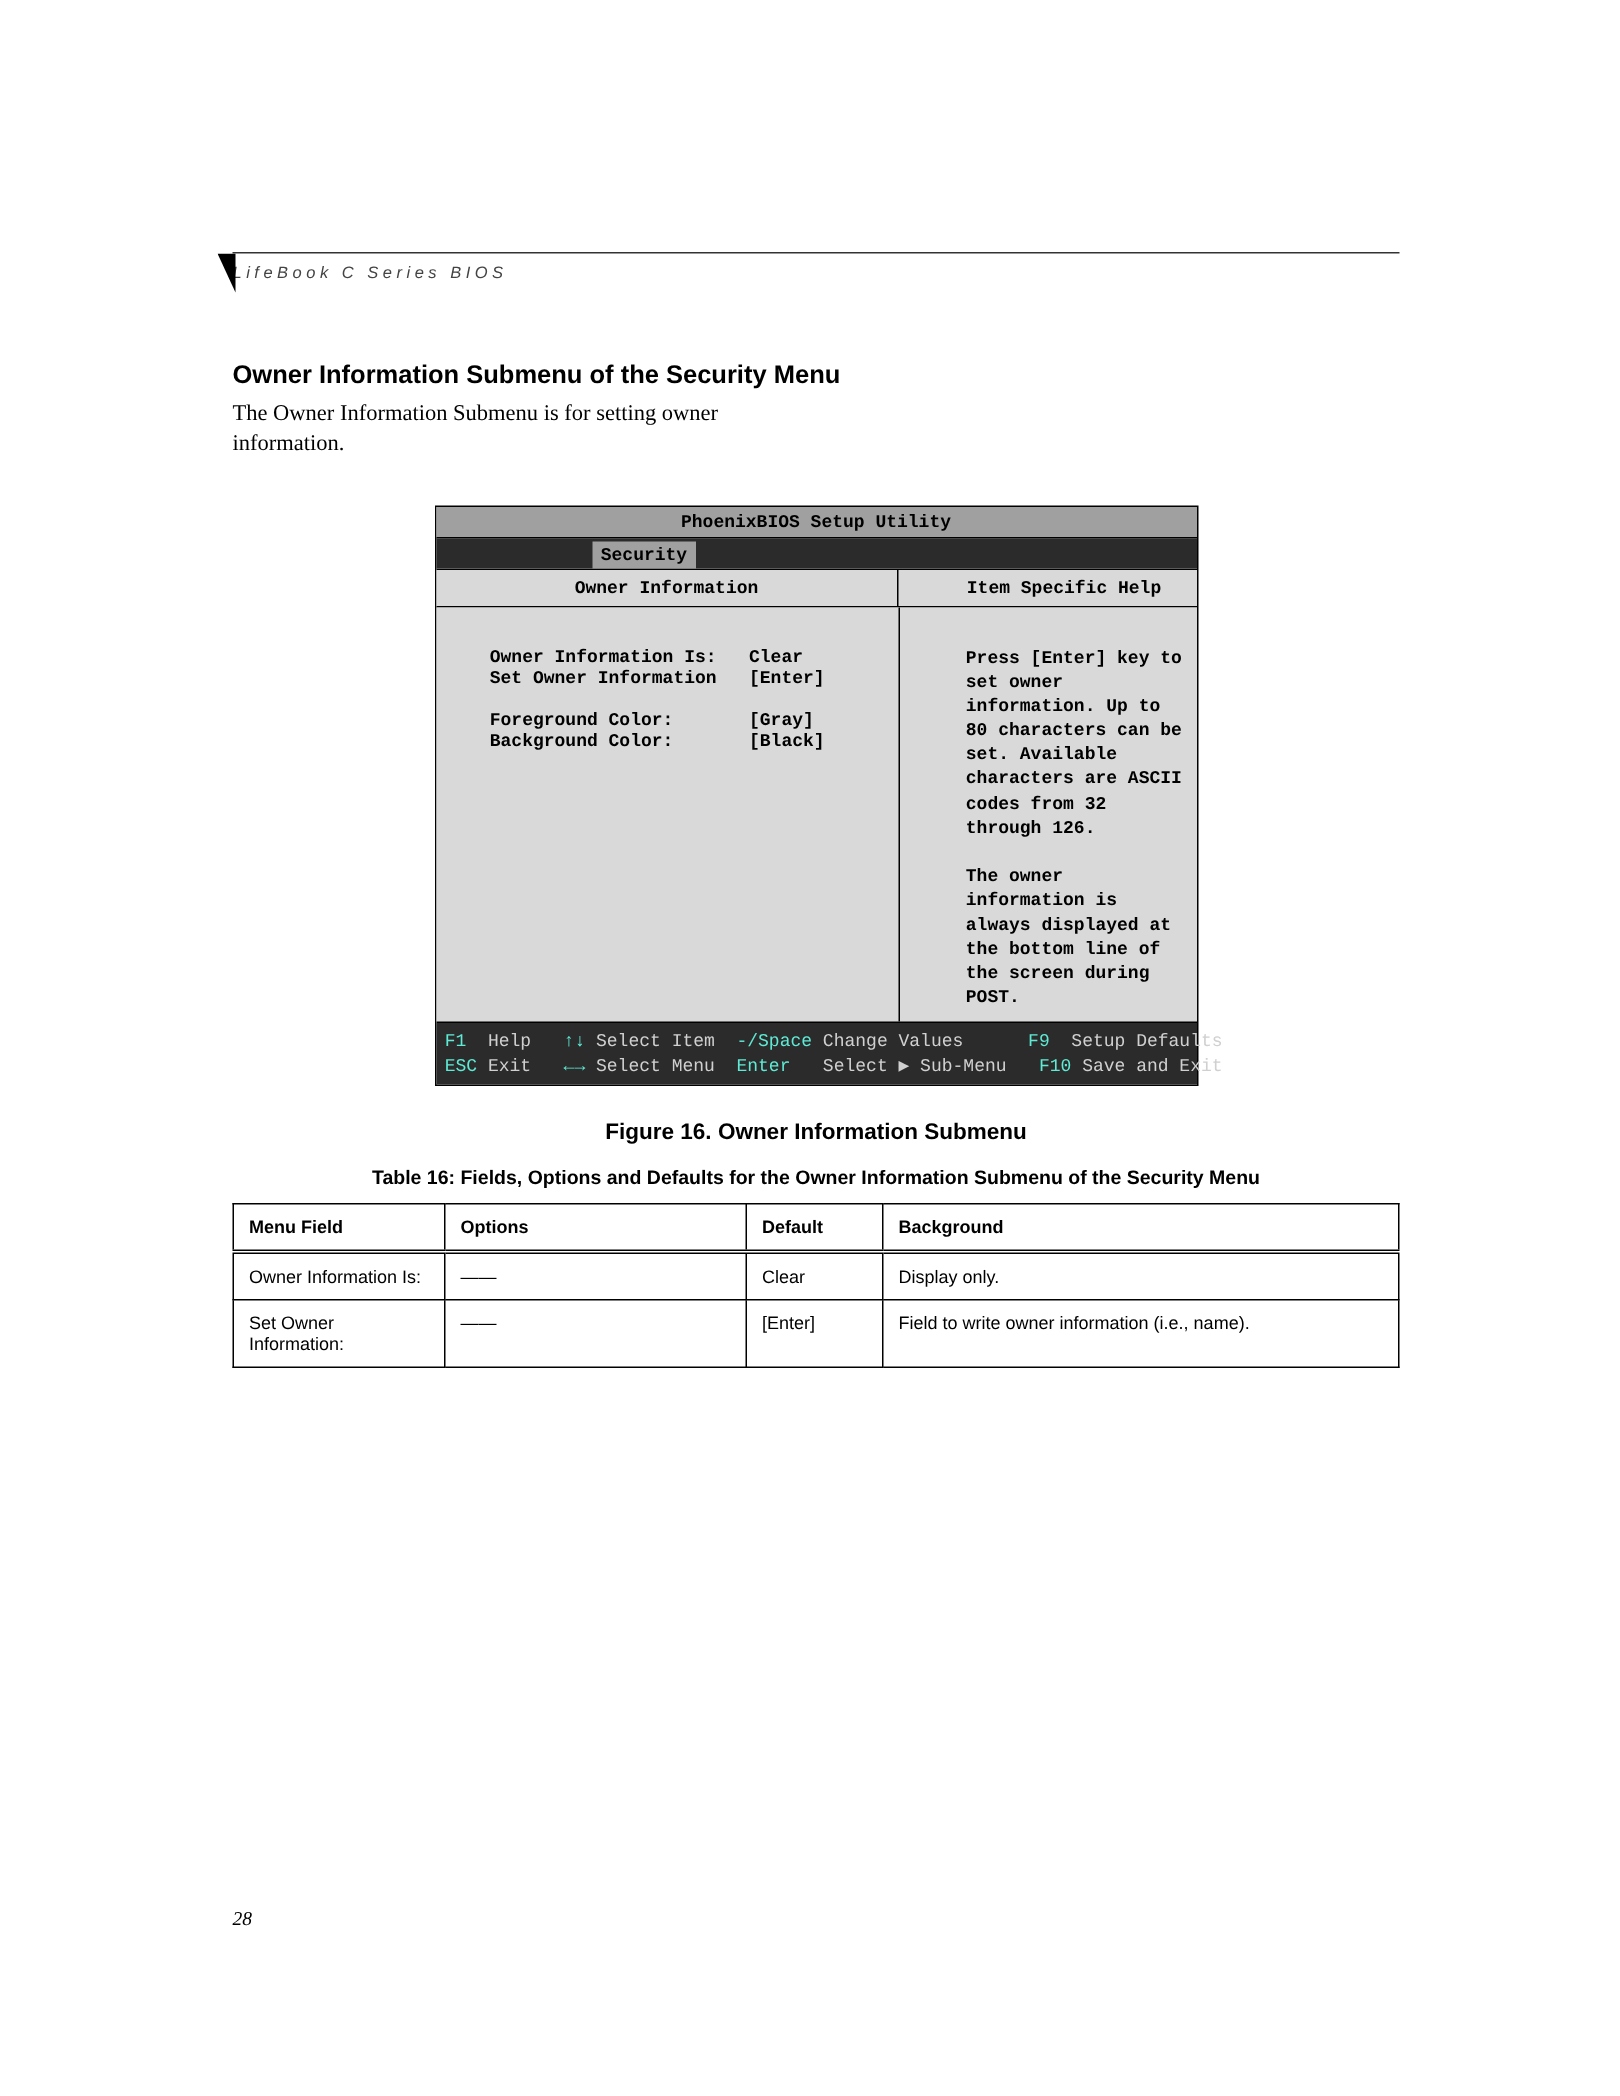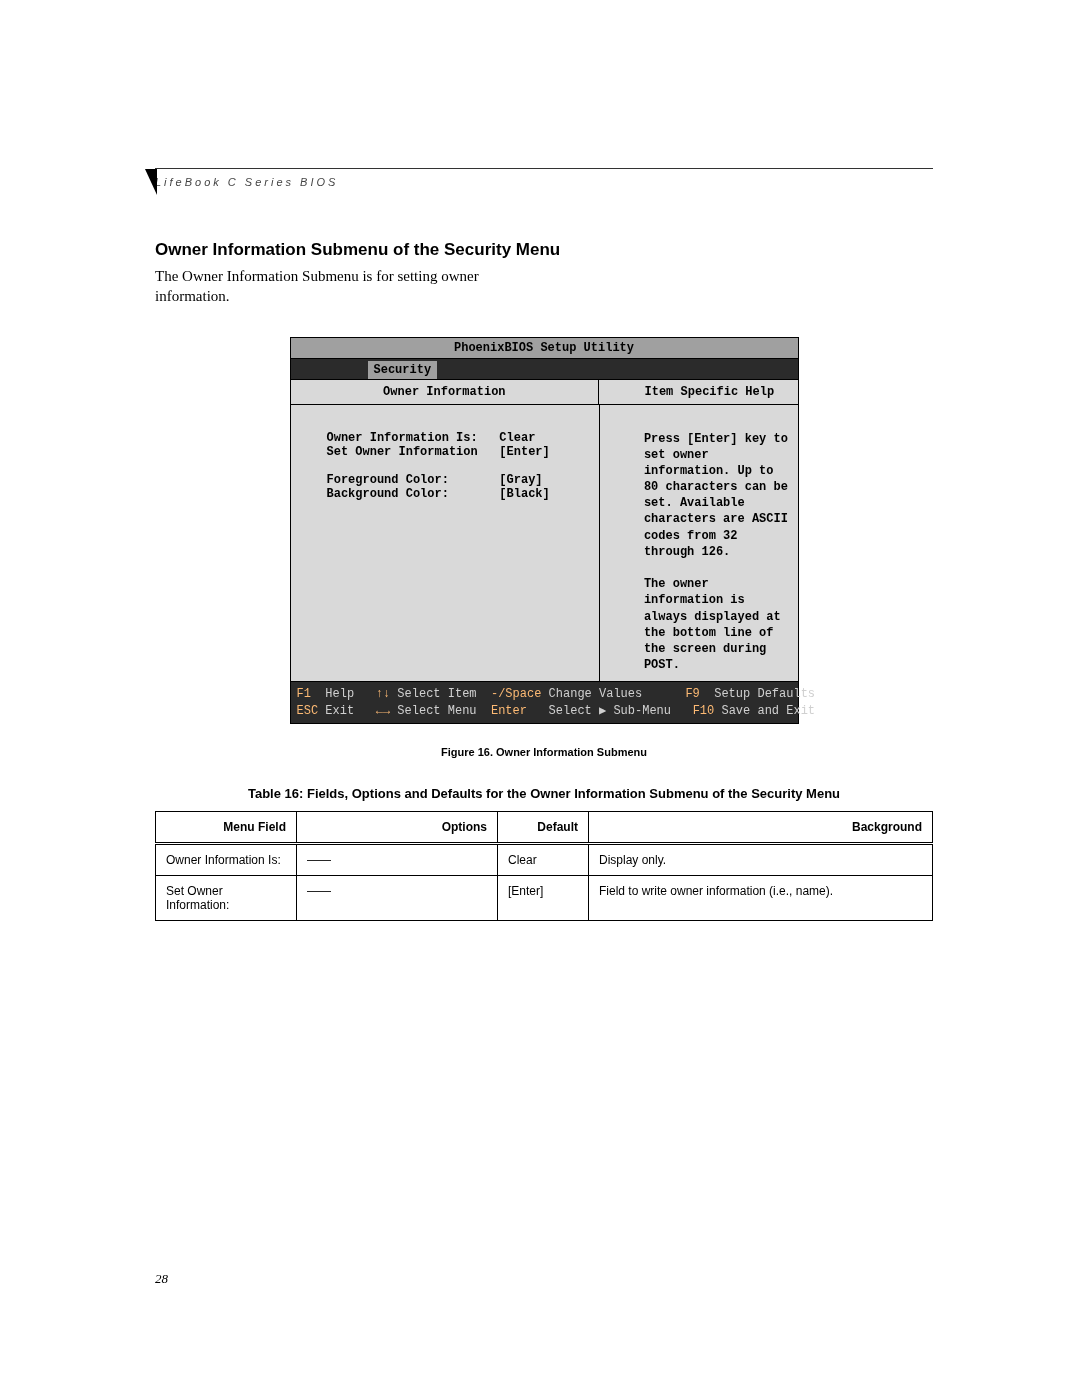--- a/index.html
+++ b/index.html
@@ -72,21 +72,21 @@
     border-bottom: 1px solid #000;
   }
   .bios-tabs {
     background: #2b2b2b;
     color: #2b2b2b;
     padding: 2px 0 0 0;
     height: 18px;
   }
   .bios-tab {
     display: inline-block;
-    margin-left: 77px;
+    margin-left: 104px;
     background: #a0a0a0;
     color: #000;
     padding: 2px 6px 2px 6px;
     font-weight: bold;
   }
   .bios-headers {
     display: flex;
     border-top: 1px solid #000;
     border-bottom: 1px solid #000;
     background: #d9d9d9;
@@ -126,27 +126,27 @@
     line-height: 1.35;
     margin-left: 36px;
   }
   .bios-footer {
     background: #2b2b2b;
     color: #d0d0d0;
     padding: 4px 6px 4px 6px;
     white-space: pre;
     line-height: 1.35;
   }
-  .bios-footer .dim { color: #fdba74; }
+  .bios-footer .dim { color: #5eead4; }
   .figcap {
     font-family: Arial, Helvetica, sans-serif;
     font-weight: bold;
-    font-size: 11px;
-    text-align: center;
-    margin-bottom: 28px;
+    font-size: 15px;
+    text-align: center;
+    margin-bottom: 14px;
   }
   .tablecap {
     font-family: Arial, Helvetica, sans-serif;
     font-weight: bold;
     font-size: 13px;
     text-align: center;
     margin-bottom: 10px;
   }
   table.fields {
     width: 100%;
@@ -156,21 +156,20 @@
   }
   table.fields th, table.fields td {
     border: 1px solid #000;
     padding: 8px 10px;
     text-align: left;
     vertical-align: top;
   }
   table.fields th {
     font-weight: bold;
     border-bottom: 3px double #000;
-    text-align: right;
   }
   .col-menu { width: 120px; }
   .col-opt { width: 180px; }
   .col-def { width: 70px; }
   .pagenum {
     position: absolute;
     left: 155px;
     bottom: 110px;
     font-style: italic;
     font-size: 13px;

